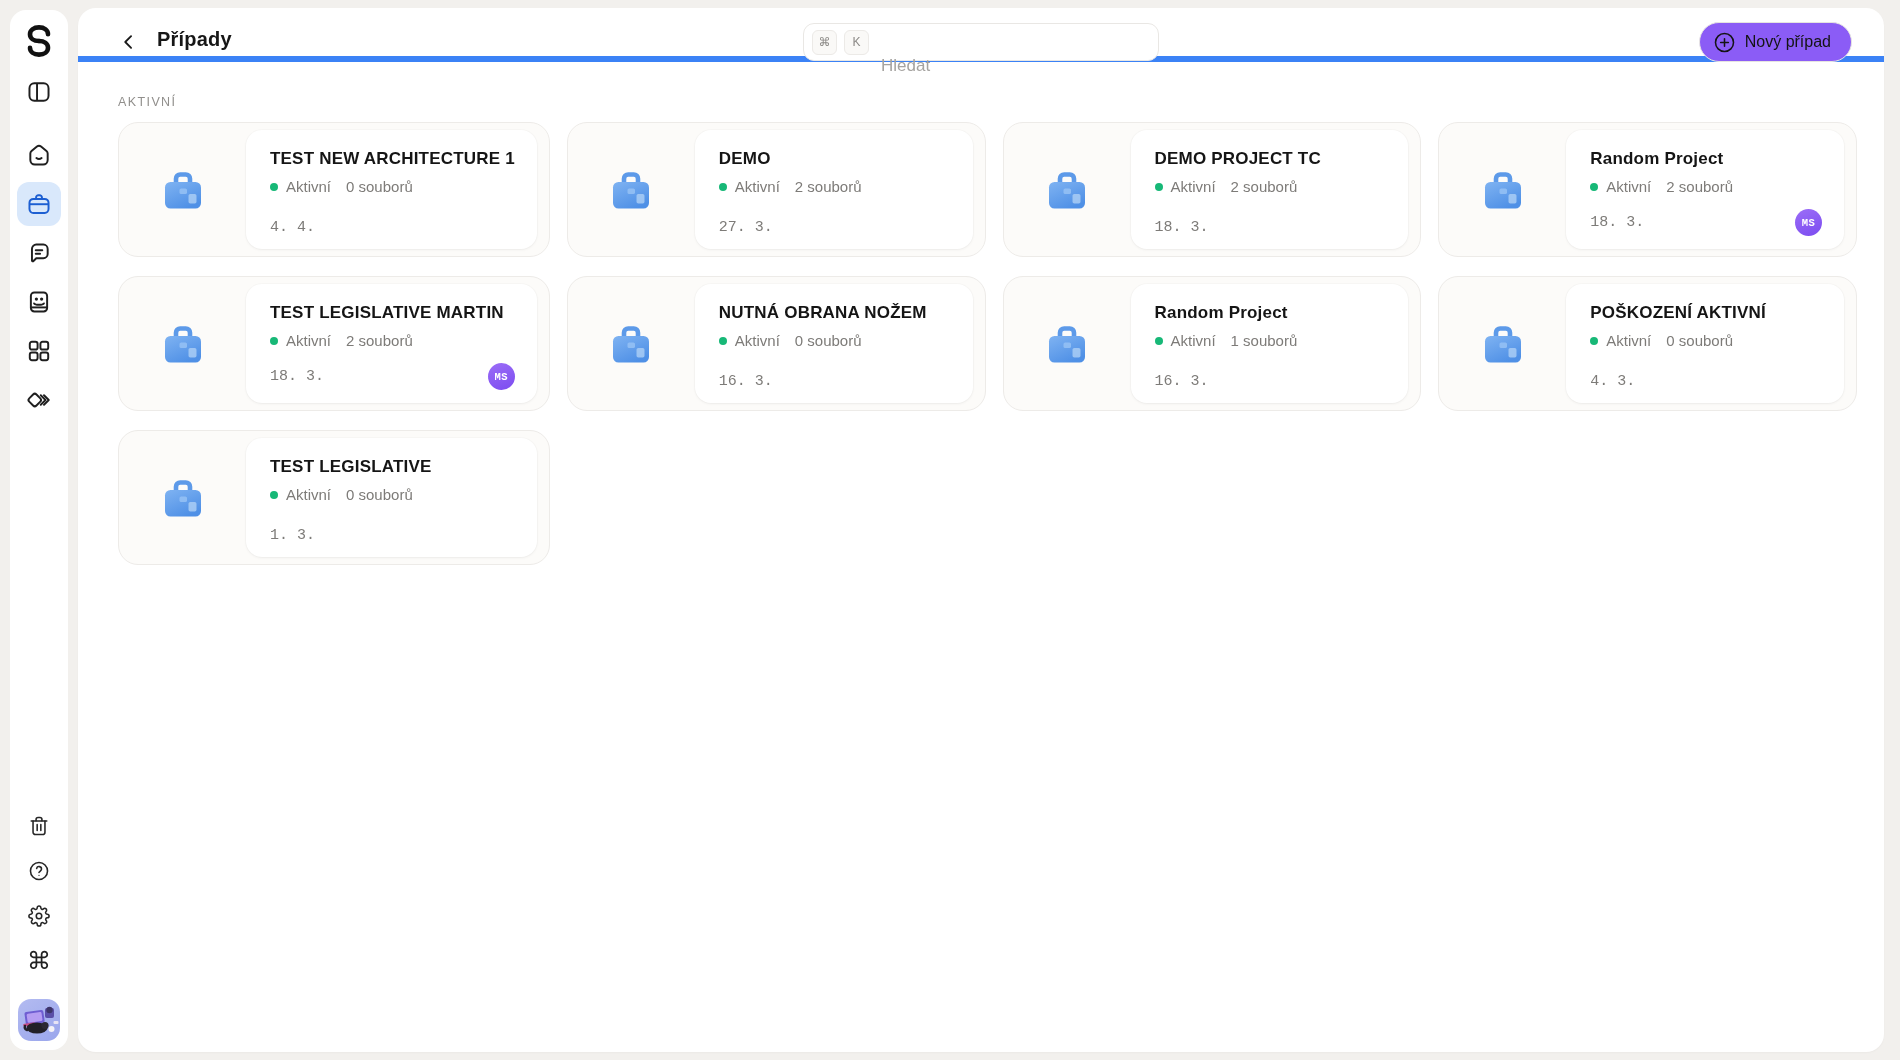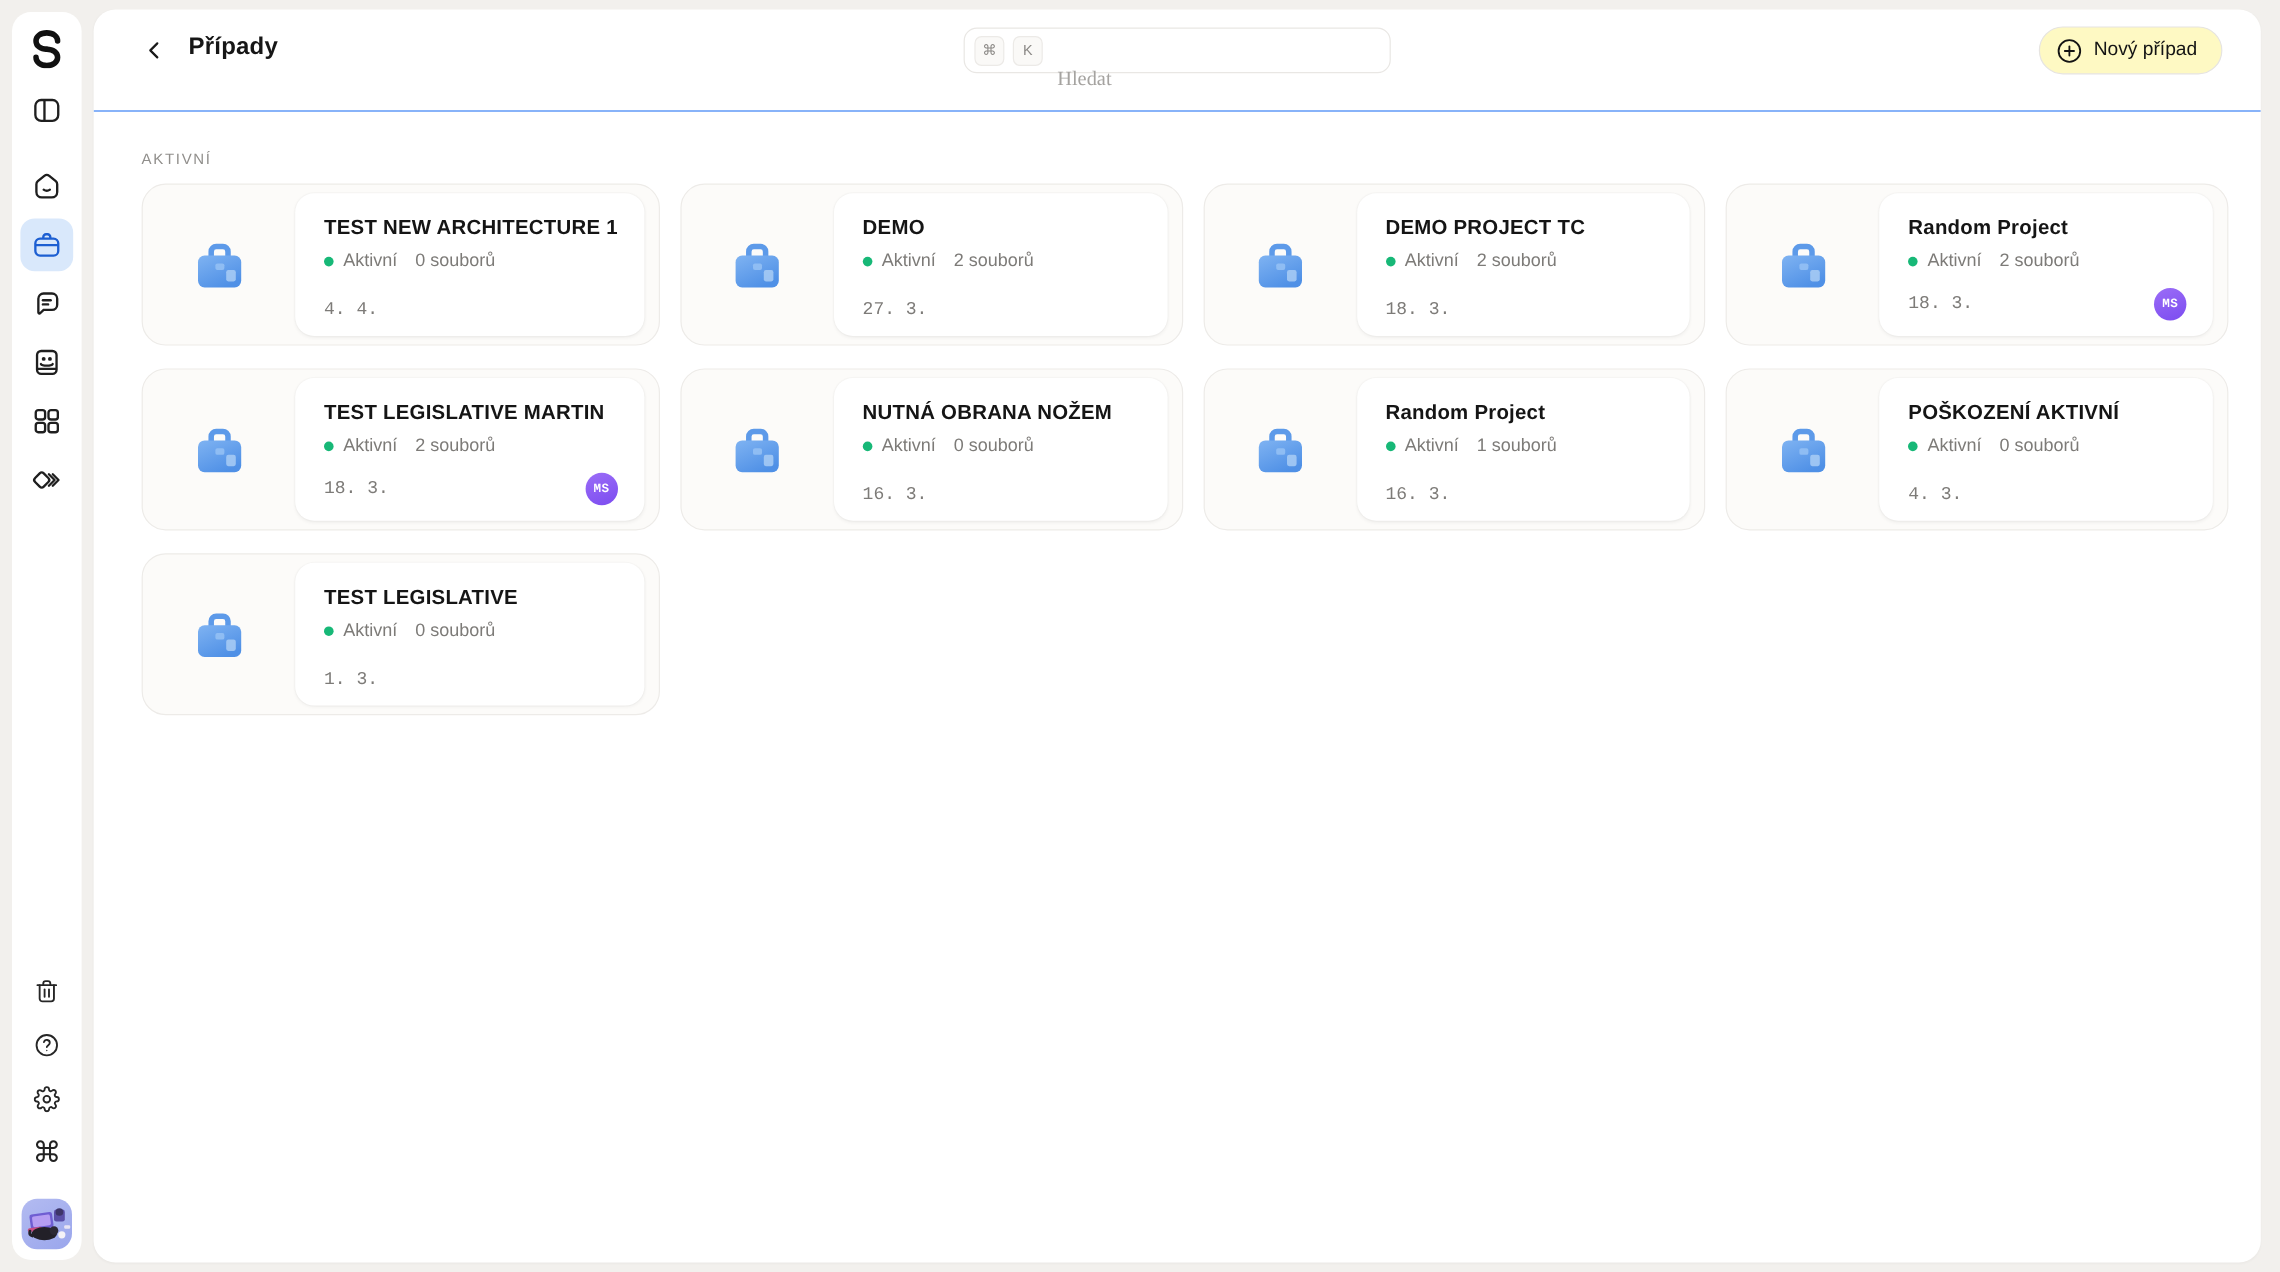--- a/index.html
+++ b/index.html
@@ -39,46 +39,46 @@
   }
 
   
   .panel {
     position:absolute; left:78px; top:8px; width:1806px; height:1044px;
     background:#fff; border-radius:18px;
     box-shadow:0 1px 2px rgba(30,30,30,.03);
     overflow:hidden;
   }
   .header {
-    height:85px; border-bottom:1px solid #3b82f6;
+    height:54px; border-bottom:6px solid #3b82f6;
     display:flex; align-items:center; position:relative;
   }
   .back-btn {
     position:absolute; left:37px; top:20px; width:28px; height:28px;
     display:flex; align-items:center; justify-content:center; cursor:pointer;
   }
   .page-title { position:absolute; left:79px; top:20px; font-size:20px; font-weight:700; letter-spacing:.2px; }
   .search-box {
     position:absolute; left:50%; transform:translateX(-50%); top:15px;
     width:356px; height:38px; border:1px solid #e9e7e4; border-radius:11px;
     background:#fff; display:flex; align-items:center; padding:0 12px 0 8px; gap:7px;
   }
   .key-badge {
     width:25px; height:25px; border:1px solid #eceae7; border-radius:6px;
     background:#faf9f7; color:#8c8a87; font-size:12px;
     display:flex; align-items:center; justify-content:center;
   }
   .search-input {
     border:none; outline:none; flex:1; font-size:17px; color:#4c1d95;
-    font-family:Liberation Serif, serif; background:transparent; margin-left:5px;margin-top:48px;
+    font-family:Liberation Sans, sans-serif; background:transparent; margin-left:5px;margin-top:48px;
   }
   .search-input::placeholder { color:#a5a3a0; }
   .new-case-btn {
     position:absolute; right:32px; top:14px; height:40px;
-    border:1px solid #e6e4e1; border-radius:20px; background:#fef9c3;
+    border:1px solid #e6e4e1; border-radius:20px; background:#8b5cf6;
     display:flex; align-items:center; gap:9px; padding:0 20px 0 13px;
     font-size:16px; font-weight:500; color:#141414; cursor:pointer;
     font-family:"Liberation Sans", sans-serif;
   }
 
   
   .content { padding:0 27px 0 40px; }
   .tabs { margin-top:28px; display:flex; align-items:center; gap:14px; }
   .tab {
     height:37px; display:flex; align-items:center; border-radius:10px;

